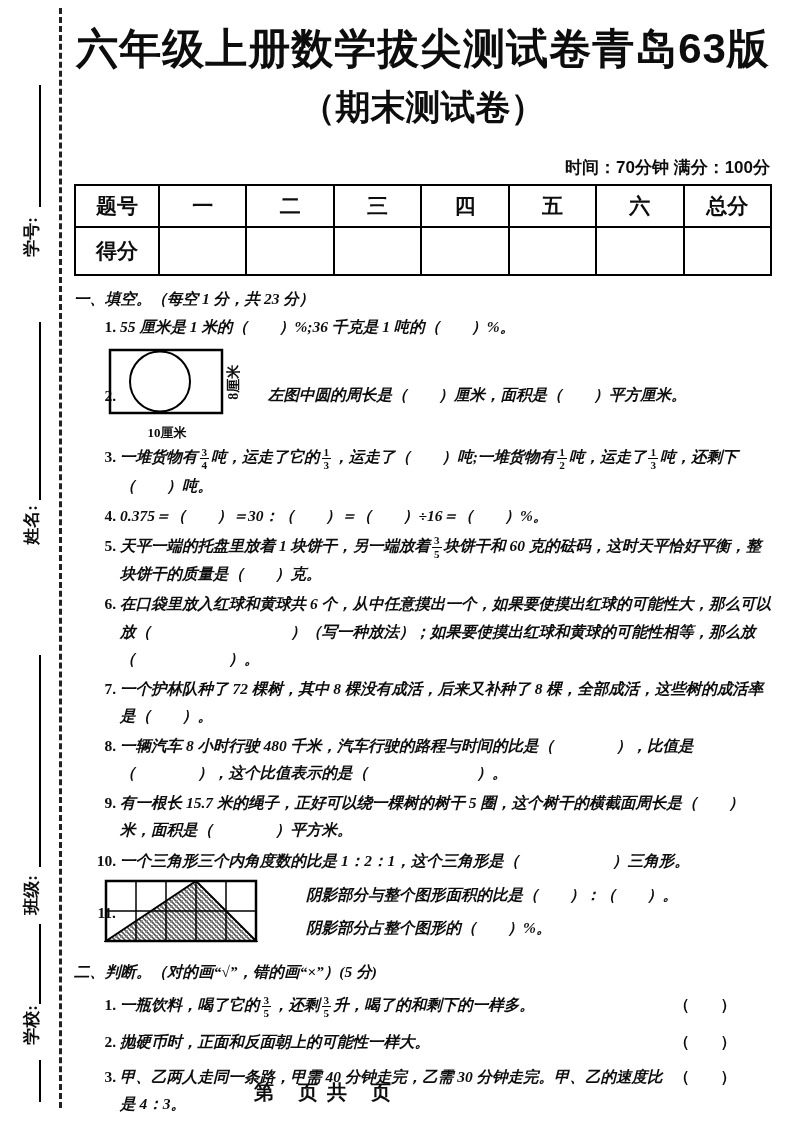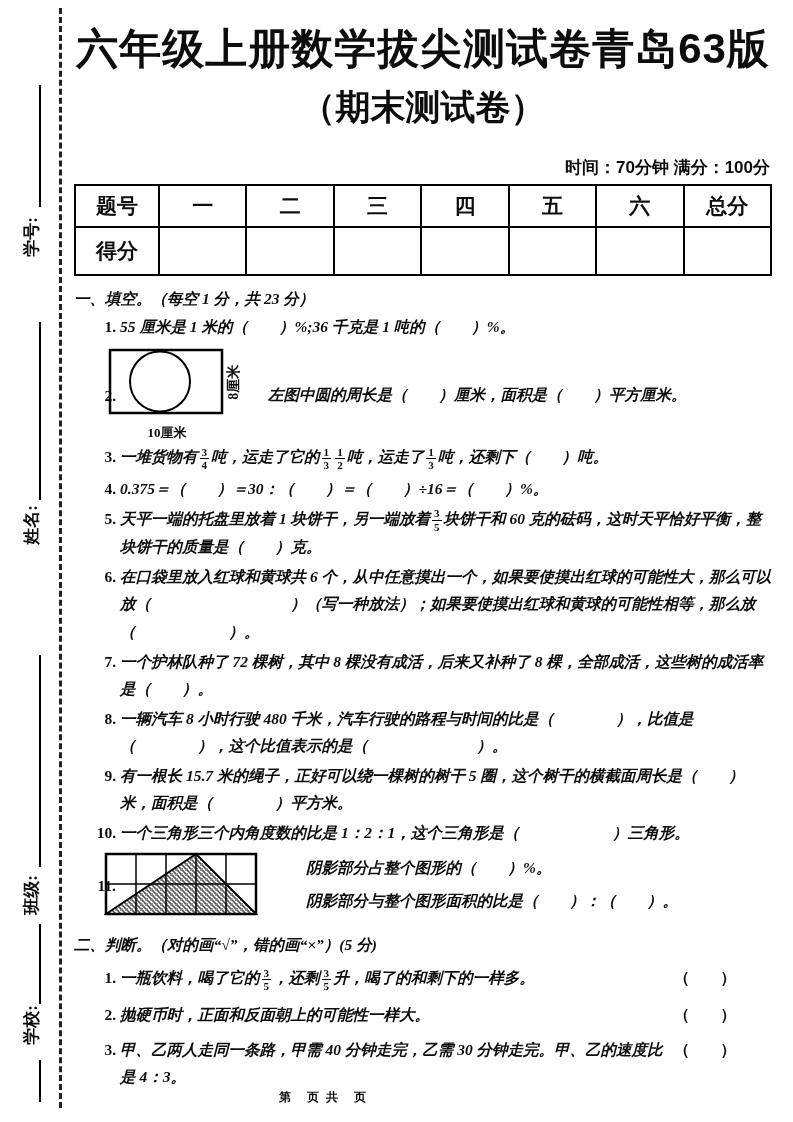--- a/index.html
+++ b/index.html
@@ -59,21 +59,21 @@
   .q11lines{flex:1 1 auto;}
   .q11line{line-height:2.15;}
 
   
   .q.judge{display:flex;align-items:flex-start;padding-right:36px;}
   .judge .qtext{flex:1 1 auto;}
   .judge .jblank{white-space:nowrap;margin-left:10px;font-weight:600;}
   .judge{margin-top:8px;}
 
   .footer{position:absolute;left:0;bottom:16px;width:647px;text-align:center;
-          font-size:12px;font-weight:600;letter-spacing:2px;}
+          font-size:20px;font-weight:600;letter-spacing:2px;}
 </style>
 </head>
 <body>
 
 <div class="page">
 
   <div class="dashed-rule"></div>
   <div class="side-line sl-1"></div>
   <div class="side-line sl-2"></div>
   <div class="side-line sl-3"></div>
@@ -127,21 +127,21 @@
               <circle cx="52" cy="33.5" r="30" fill="none" stroke="#000" stroke-width="2"></circle>
             </svg><div class="fig-side-label">8厘米</div><div class="fig-bottom-label">10厘米</div></div>
           <span class="qtext"><span class="seg">左图中圆的周长是（　　）厘米，面积是（　　）平方厘米。</span></span>
         </div>
         <div class="q"><span class="qnum">3.</span><span class="qtext"><span class="seg">一堆货物有</span><span class="frac">
               <span class="num">3</span>
               <span class="den">4</span>
             </span><span class="seg">吨，运走了它的</span><span class="frac">
               <span class="num">1</span>
               <span class="den">3</span>
-            </span><span class="frac">
+            </span><span class="seg">，运走了（　　）吨;一堆货物有</span><span class="frac">
               <span class="num">1</span>
               <span class="den">2</span>
             </span><span class="seg">吨，运走了</span><span class="frac">
               <span class="num">1</span>
               <span class="den">3</span>
             </span><span class="seg">吨，还剩下（　　）吨。</span></span></div>
         <div class="q"><span class="qnum">4.</span><span class="qtext"><span class="seg">0.375＝（　　）＝30：（　　）＝（　　）÷16＝（　　）%。</span></span></div>
         <div class="q"><span class="qnum">5.</span><span class="qtext"><span class="seg">天平一端的托盘里放着 1 块饼干，另一端放着</span><span class="frac">
               <span class="num">3</span>
               <span class="den">5</span>
@@ -159,22 +159,22 @@
                   <path d="M0 0L5 5" stroke="#555" stroke-width="1.6"></path>
                   <path d="M5 0L0 5" stroke="#8a8a8a" stroke-width="0.9"></path>
                 </pattern>
               </defs>
               <polygon points="2,62 92,2 152,62" fill="url(#hatch)"></polygon>
               <path d="M32 2V62 M62 2V62 M92 2V62 M122 2V62 M2 32H152" stroke="#000" stroke-width="1.5" fill="none"></path>
               <rect x="2" y="2" width="150" height="60" fill="none" stroke="#000" stroke-width="2.5"></rect>
               <polygon points="2,62 92,2 152,62" fill="none" stroke="#000" stroke-width="2"></polygon>
             </svg></div>
           <div class="q11lines">
+            <div class="q11line"><span class="seg">阴影部分与整个图形面积的比是（　　）：（　　）。</span></div>
             <div class="q11line"><span class="seg">阴影部分占整个图形的（　　）%。</span></div>
-            <div class="q11line"><span class="seg">阴影部分与整个图形面积的比是（　　）：（　　）。</span></div>
           </div>
         </div>
       </div>
 
     <div class="section-heading judge-heading">二、判断。（对的画“√”，错的画“×”）(5 分)</div>
     <div class="questions" id="judge-questions">
         <div class="q judge">
           <span class="qnum">1.</span>
           <span class="qtext"><span class="seg">一瓶饮料，喝了它的</span><span class="frac">
               <span class="num">3</span>

